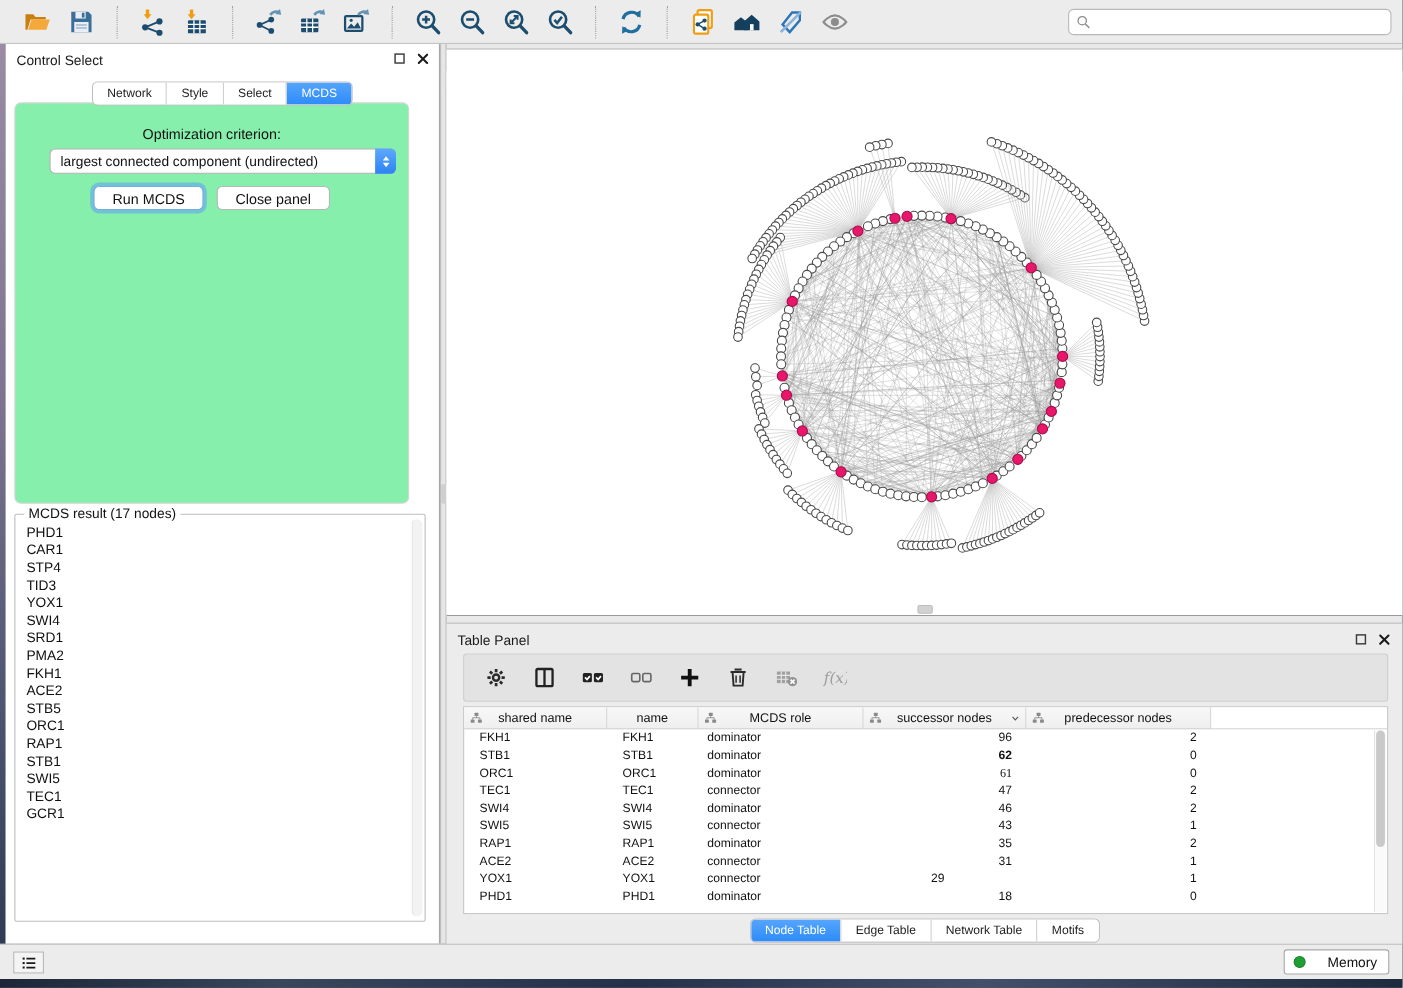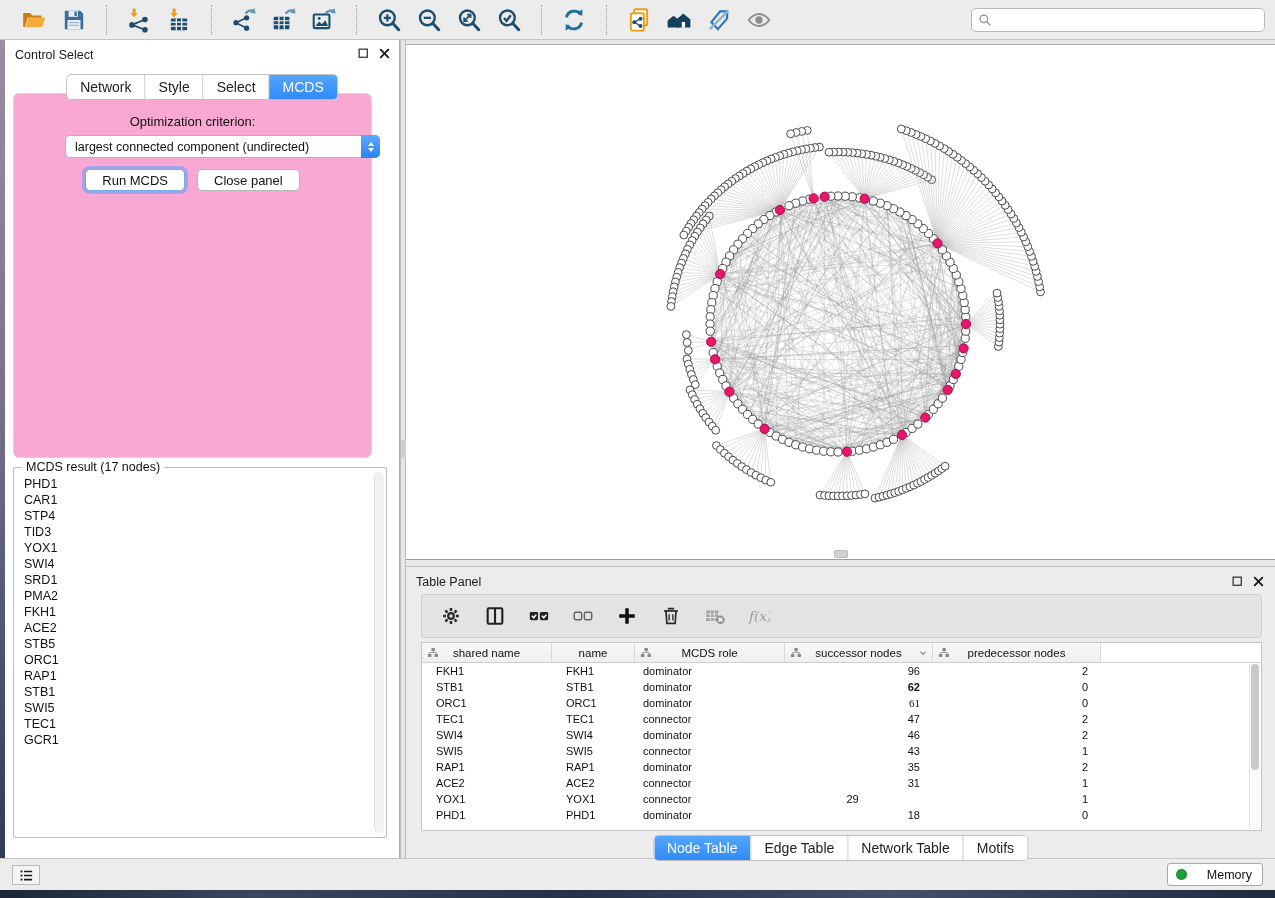--- a/index.html
+++ b/index.html
@@ -29,30 +29,30 @@
 
   
   .control-panel { position:absolute; left:5px; top:40px; width:395px; height:818px;
     background:#fff; border-right:1px solid #a8a8a8; }
   .panel-head { position:relative; height:28px; }
   .panel-title { position:absolute; left:10px; top:8px; font-size:12.5px; color:#1a1a1a; }
   .panel-head-icons { position:absolute; right:8px; top:7px; display:flex; gap:8px; align-items:center; }
   .panel-head-icons svg { width:13px; height:13px; }
   .seg-tabs { position:absolute; left:50%; transform:translateX(-50%); display:flex; z-index:3;
     border:1px solid #bfbfbf; border-radius:5px; overflow:hidden; background:#fff; }
-  .seg-tab { padding:4px 13px; font-size:14px; color:#222; background:#fff;
+  .seg-tab { padding:4px 13px; font-size:11px; color:#222; background:#fff;
     border-left:1px solid #cfcfcf; cursor:default; white-space:nowrap; }
   .seg-tab:first-child { border-left:none; }
   .seg-tab.active { background:linear-gradient(#55a5fd,#2e8bf8); color:#fff; }
   .ctrl-tabs { top:34px; }
   .ctrl-inset { position:absolute; left:8px; right:27px; top:53px; height:365px;
-    background:#f9a8d4; border:1px solid #d6d6d6; border-radius:6px; }
+    background:#86efac; border:1px solid #d6d6d6; border-radius:6px; }
   .opt-label { position:absolute; left:0; right:0; top:20px; text-align:center; font-size:13px; color:#111; }
   .dropdown { position:absolute; left:31px; top:41px; width:315px; height:23px; background:#fff;
-    border:1px solid #b2b2b2; border-radius:5px; display:flex; align-items:center;margin-left:20px; }
+    border:1px solid #b2b2b2; border-radius:5px; display:flex; align-items:center; }
   .dropdown-value { flex:1; font-size:12.5px; padding-left:9px; color:#111; white-space:nowrap; overflow:hidden; }
   .dropdown-stepper { width:19px; height:23px; margin:-1px -1px -1px 0; border-radius:0 5px 5px 0;
     background:linear-gradient(#5da9fd,#2c82f6); display:flex; flex-direction:column; align-items:center; justify-content:center; gap:2px; }
   .arr-up { width:0; height:0; border-left:3.5px solid transparent; border-right:3.5px solid transparent; border-bottom:4.5px solid #fff; }
   .arr-dn { width:0; height:0; border-left:3.5px solid transparent; border-right:3.5px solid transparent; border-top:4.5px solid #fff; }
   .btn-row { position:absolute; left:0; right:0; top:75px; display:flex; justify-content:center; gap:12px; }
   .mac-btn { height:22px; padding:0 16px; background:#fff; border:1px solid #b7b7b7; border-radius:5px;
     font:13px "Liberation Sans",sans-serif; color:#111; }
   .mac-btn.focused { box-shadow:0 0 0 3px rgba(92,158,246,.55); border-color:#7aa9e8; }
   .result-group { position:absolute; left:8px; right:12px; top:427px; height:371px;

